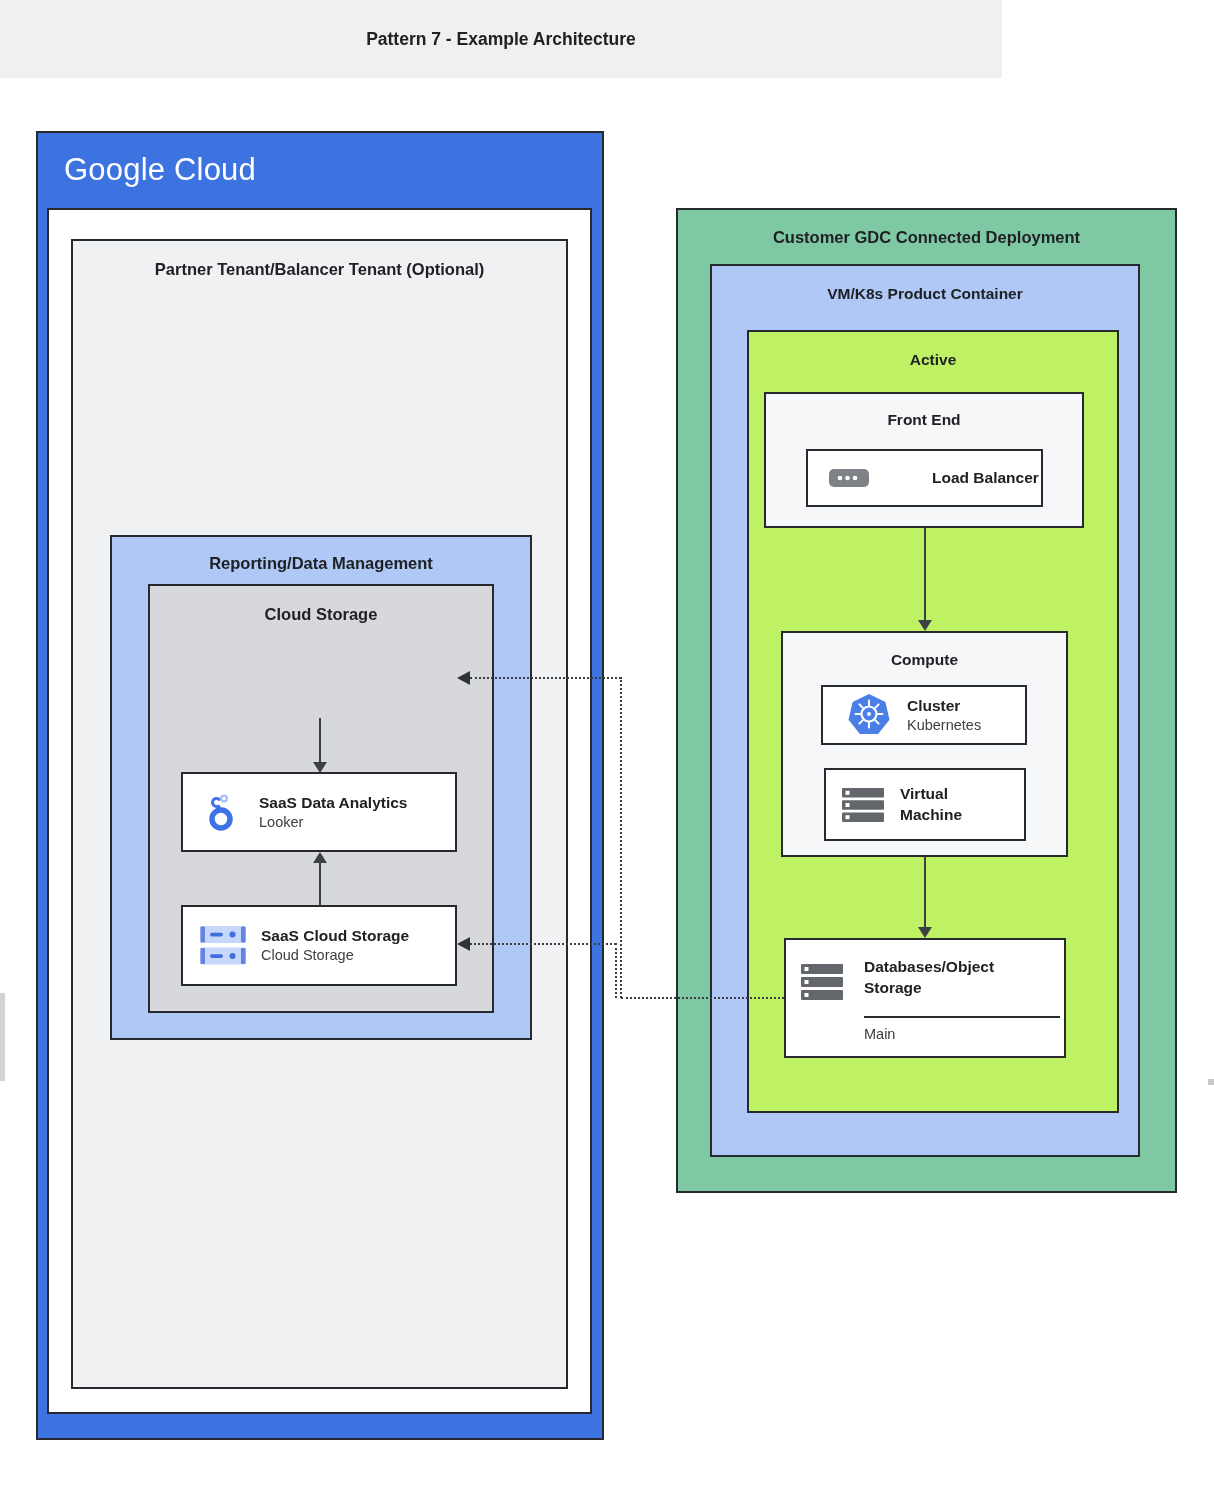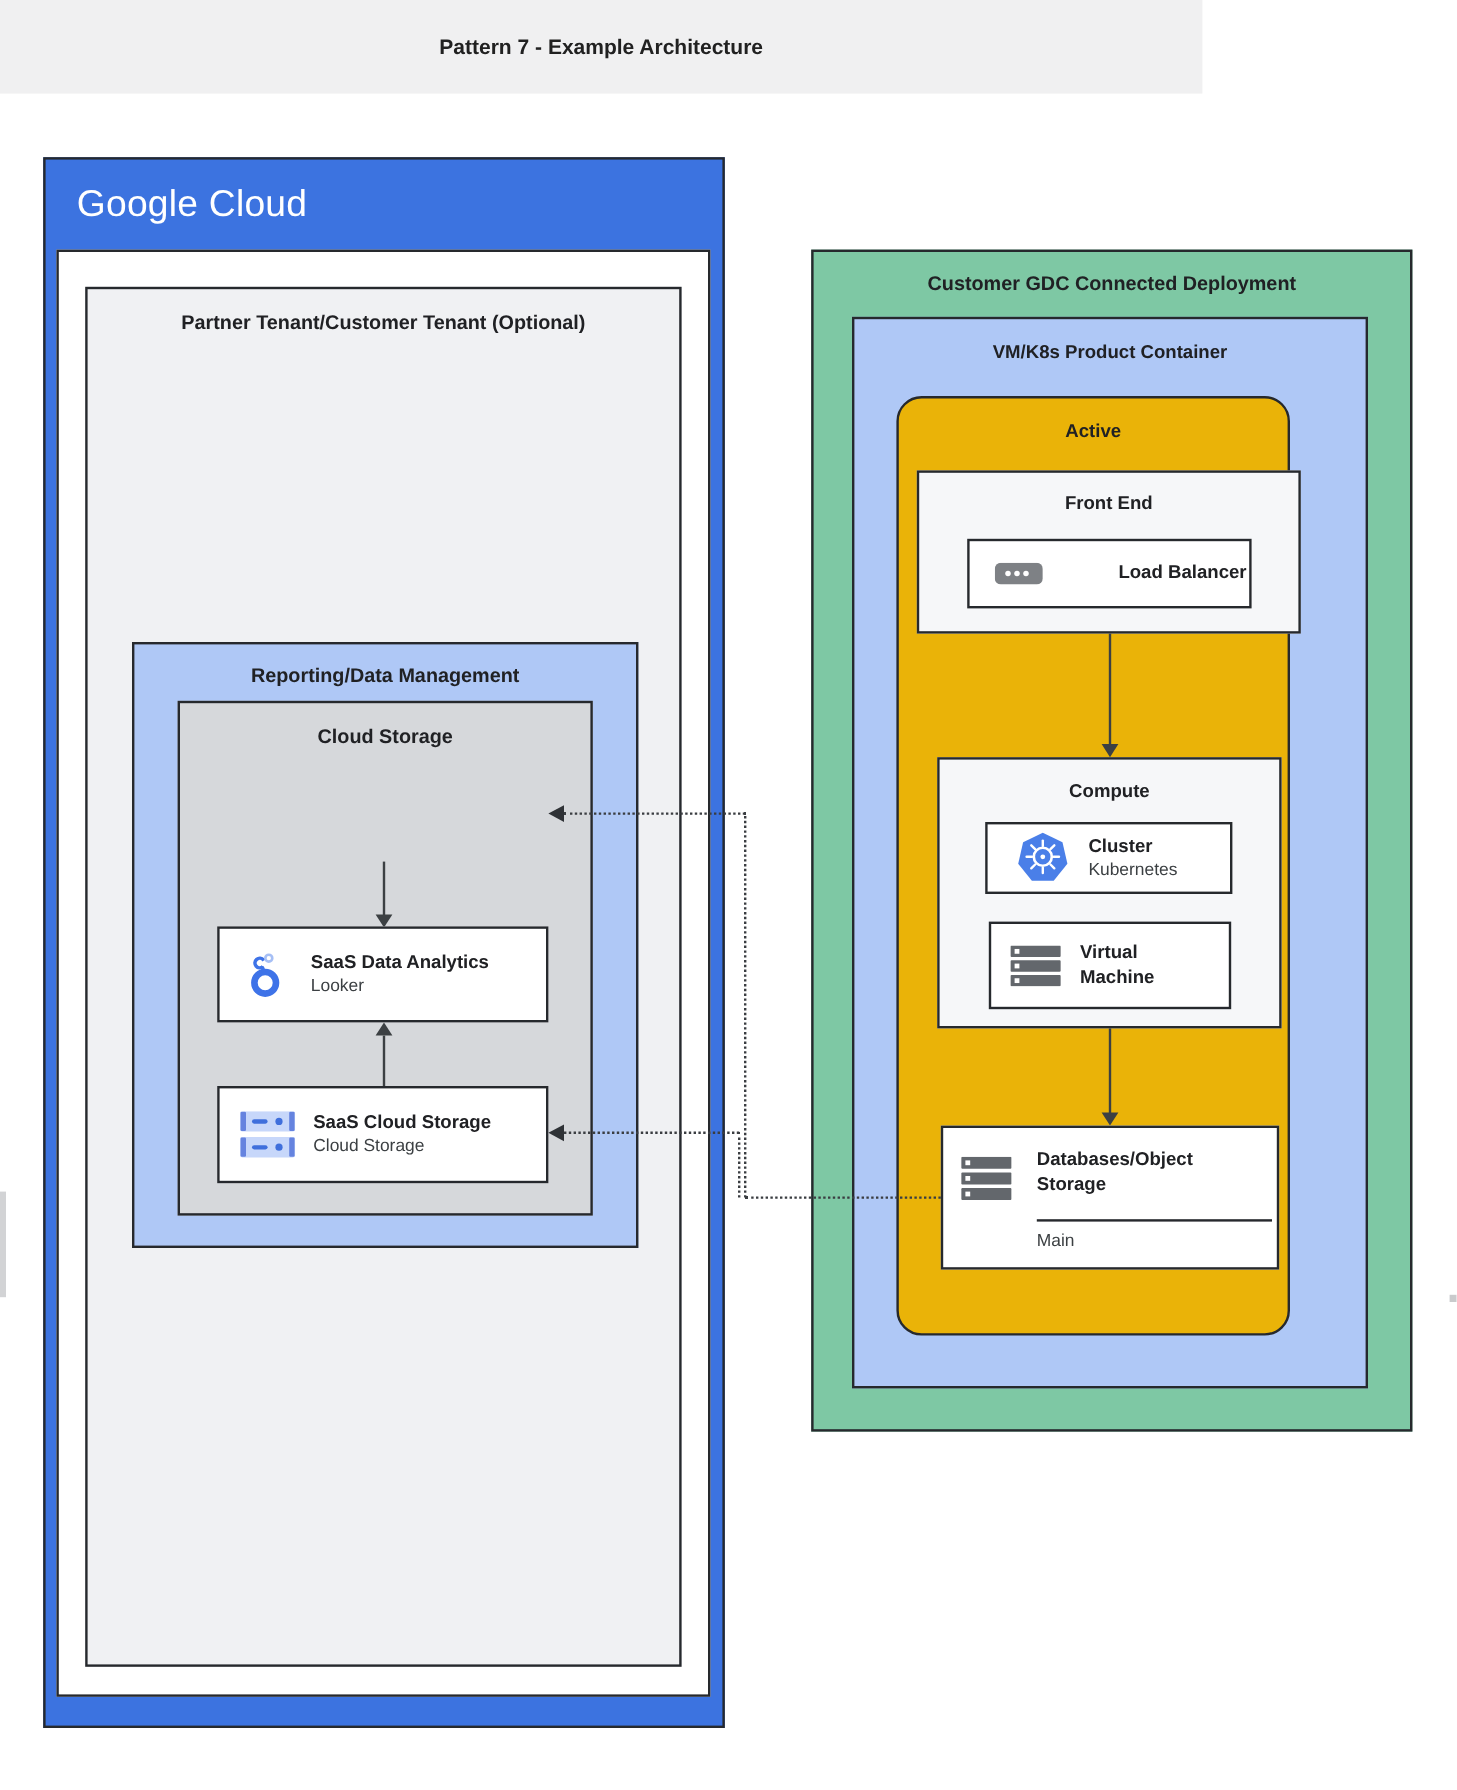--- a/index.html
+++ b/index.html
@@ -30,21 +30,21 @@
   <div class="abs hdr" style="left:0;top:0;width:1002px;height:78px;">
     <span>Pattern 7 - Example Architecture</span>
   </div>
 
   <div class="abs panel" style="left:36px;top:131px;width:568px;height:1309px;background:#3C73E0;"></div>
   <div class="abs logo" style="left:64px;top:152px;">Google Cloud</div>
 
   <div class="abs panel" style="left:47px;top:208px;width:545px;height:1206px;background:#ffffff;"></div>
 
   <div class="abs panel" style="left:71px;top:239px;width:497px;height:1150px;background:#F0F1F3;">
-    <div class="ptitle" style="padding-top:19px;font-size:16.5px;">Partner Tenant/Customer Tenant (Optional)</div>
+    <div class="ptitle" style="padding-top:19px;font-size:16.5px;">Partner Tenant/Balancer Tenant (Optional)</div>
   </div>
 
   <div class="abs panel" style="left:110px;top:535px;width:422px;height:505px;background:#AFC8F6;">
     <div class="ptitle" style="padding-top:17px;font-size:16.5px;">Reporting/Data Management</div>
   </div>
 
   <div class="abs panel" style="left:148px;top:584px;width:346px;height:429px;background:#D6D8DB;">
     <div class="ptitle" style="padding-top:19px;font-size:16.5px;">Cloud Storage</div>
   </div>
 
@@ -96,21 +96,21 @@
   </div>
 
   <div class="abs panel" style="left:676px;top:208px;width:501px;height:985px;background:#7EC8A4;">
     <div class="ptitle" style="padding-top:18px;font-size:16.5px;">Customer GDC Connected Deployment</div>
   </div>
 
   <div class="abs panel" style="left:710px;top:264px;width:430px;height:893px;background:#AFC8F6;">
     <div class="ptitle" style="padding-top:19px;font-size:15.5px;">VM/K8s Product Container</div>
   </div>
 
-  <div class="abs panel" style="left:747px;top:330px;width:328px;height:783px;background:#eab308;border-radius:21px;">
+  <div class="abs panel" style="left:747px;top:330px;width:372px;height:783px;background:#bef264;">
     <div class="ptitle" style="padding-top:19px;font-size:15.5px;">Active</div>
   </div>
 
   <div class="abs panel" style="left:764px;top:392px;width:320px;height:136px;background:#F6F7F9;">
     <div class="ptitle" style="padding-top:17px;font-size:15.5px;">Front End</div>
   </div>
   <div class="abs card" style="left:806px;top:449px;width:237px;height:58px;padding-left:21px;gap:48px;">
     <span style="display:inline-flex;">
       <svg width="40" height="18" viewBox="0 0 40 18">
         <rect x="0" y="0" width="40" height="18" rx="5" fill="#7E8185"></rect>

